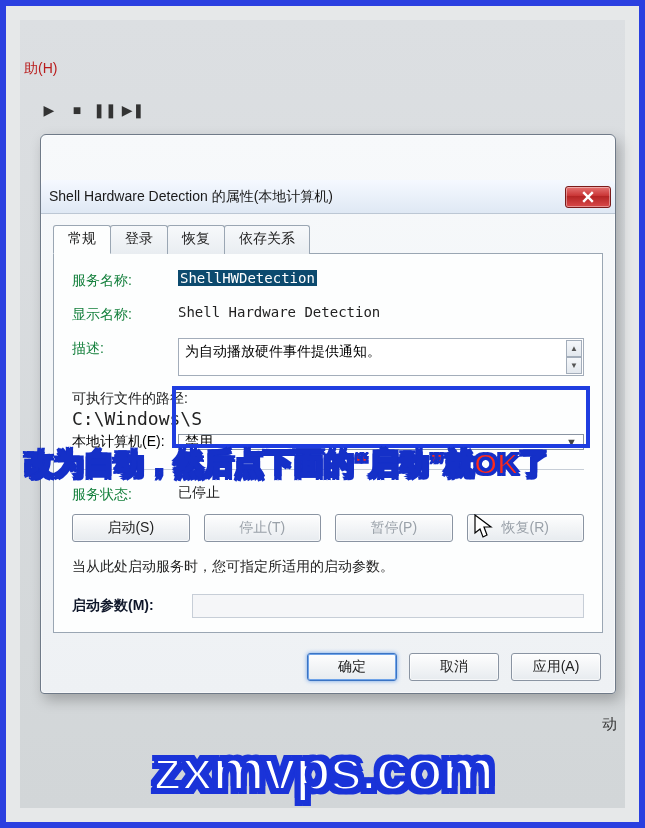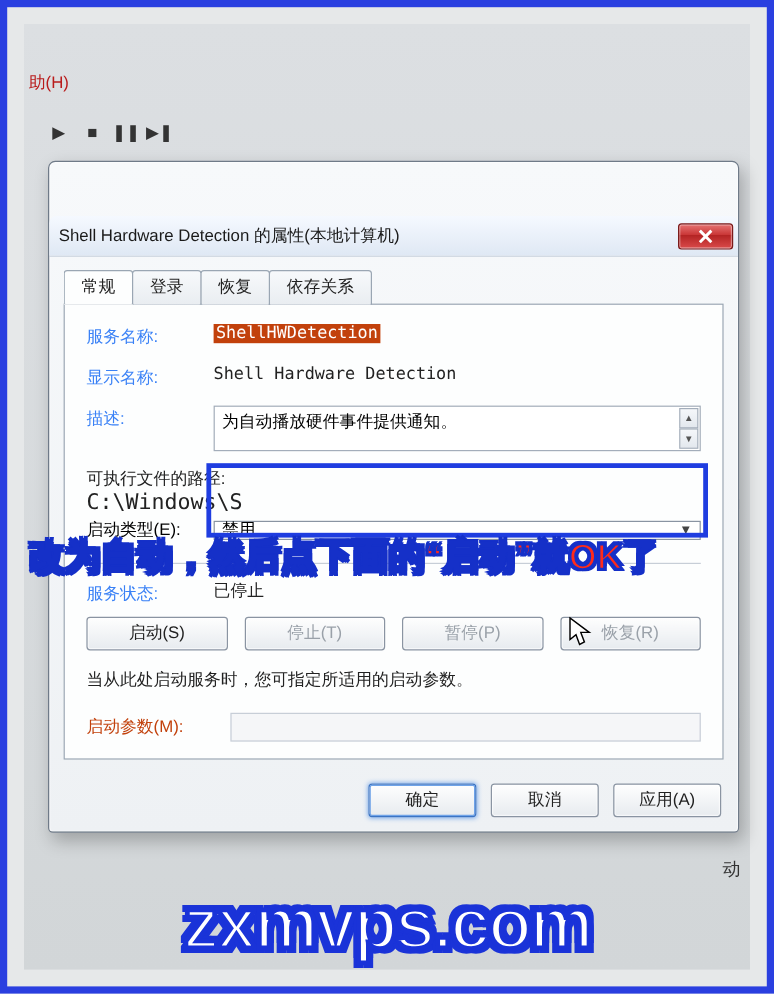--- a/index.html
+++ b/index.html
@@ -112,24 +112,24 @@
   }
 
   .tabpanel {
     margin: 0 12px 12px 12px;
     border: 1px solid #9aa6b3;
     background: #fdfefe;
     padding: 16px 18px 14px 18px;
   }
 
   .row { display: flex; align-items: flex-start; margin-bottom: 14px; }
-  .row .lbl { width: 106px; color: #3b82f6; padding-top: 2px; font-size: 14px; }
+  .row .lbl { width: 106px; color: #15803d; padding-top: 2px; font-size: 14px; }
   .row .val { flex: 1; font-size: 14px; color: #222; font-family: Consolas, "SimSun", monospace; }
   .val.selected {
-    background: #c2410c;
+    background: #0c4a6e;
     color: #fff;
     display: inline-block;
     padding: 0 2px;
   }
 
   .desc-box {
     flex: 1;
     border: 1px solid #a3adba;
     background: #fff;
     padding: 4px 20px 4px 6px;
@@ -185,21 +185,21 @@
     font-size: 14px;
     color: #222;
     display: flex; align-items: center; justify-content: center;
     box-shadow: 0 0 0 1px rgba(255,255,255,.6) inset;
   }
   .winbtn.disabled { color: #9aa1a9; }
 
   .hint { margin-top: 16px; font-size: 14px; color: #222; }
 
   .param-row { margin-top: 18px; display: flex; align-items: center; }
-  .param-row .lbl { width: 120px; color: #c2410c; font-size: 14px; }
+  .param-row .lbl { width: 120px; color: #0f172a; font-size: 14px; font-weight: bold; }
   .param-row .tbox {
     flex: 1; height: 24px;
     border: 1px solid #c7ced7;
     background: #f5f6f8;
   }
 
   .dlg-btns {
     display: flex; justify-content: flex-end; gap: 12px;
     padding: 8px 14px 12px 0;
   }
@@ -307,21 +307,21 @@
           </div>
         </div>
       </div>
 
       <div class="path-block">
         <div>可执行文件的路径:</div>
         <div class="path-val">C:\Windows\S</div>
       </div>
 
       <div class="combo-row">
-        <div class="lbl">启动类型(E):</div>
+        <div class="lbl">本地计算机(E):</div>
         <div class="combo">
           <span>禁用</span>
           <span class="caret">▼</span>
         </div>
       </div>
 
       <hr class="sep">
 
       <div class="row" style="margin-bottom:4px;">
         <div class="lbl">服务状态:</div>

